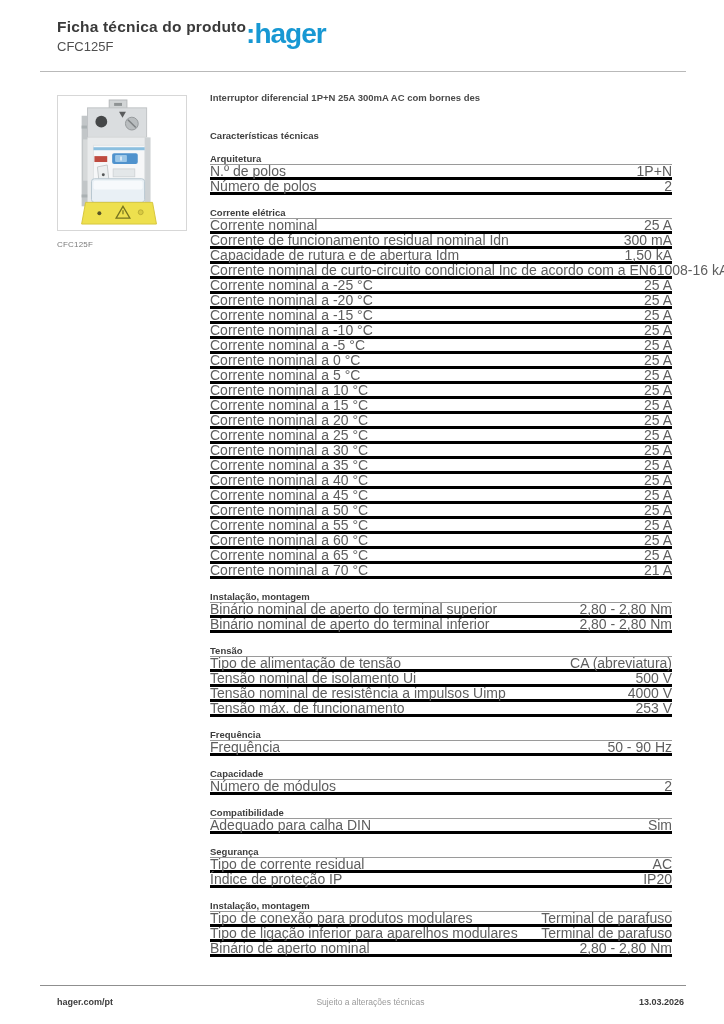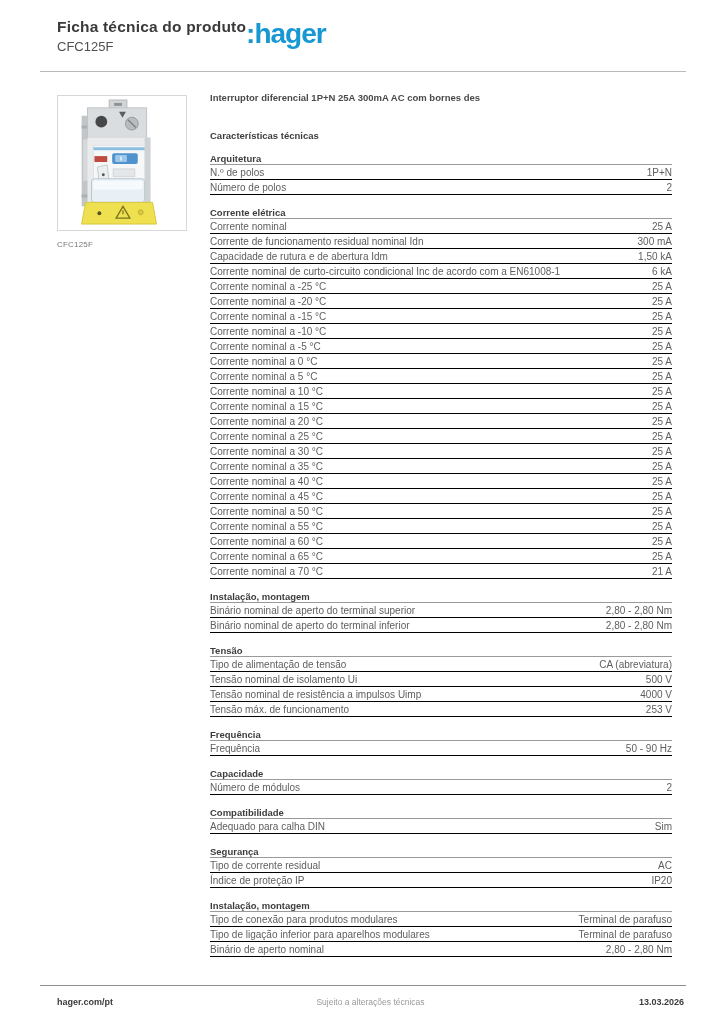--- a/index.html
+++ b/index.html
@@ -21,21 +21,21 @@
   .left-col { position:absolute; left:0; top:3px; width:132px; }
   .image-box { width:130px; height:136px; border:1px solid #d7d7d7; background:#fff; display:flex; align-items:center; justify-content:center; }
   .image-caption { margin-top:9px; font-size:8px; color:#7a7a7a; letter-spacing:0.2px; }
   .right-col { margin-left:153px; width:462px; }
 
   .description { font-size:9.5px; font-weight:bold; color:#4a4a4a; line-height:12px; }
   .char-title { font-size:9.5px; font-weight:bold; color:#3d3d3d; margin-top:26px; }
 
   .section { margin-top:12px; }
   .section-title { font-size:9.5px; font-weight:bold; color:#3d3d3d; border-bottom:1px solid #9a9a9a; padding-bottom:0; }
-  .spec-row { display:flex; justify-content:space-between; align-items:center; height:15px; border-bottom:1px solid #000000; font-size:10px; color:#5e5e5e; }
+  .spec-row { display:flex; justify-content:space-between; align-items:center; height:15px; border-bottom:3px solid #000000; font-size:14px; color:#5e5e5e; }
   .spec-row .label { white-space:nowrap; }
   .spec-row .value { white-space:nowrap; text-align:right; }
 
   
   .footer-rule { position:absolute; left:40px; right:38px; top:985px; border-top:1px solid #8f8f8f; }
   .footer-row { position:absolute; left:57px; right:40px; top:997px; font-size:9px; color:#3c3c3c; }
   .footer-left { position:absolute; left:0; font-weight:bold; }
   .footer-center { position:absolute; left:0; right:0; text-align:center; color:#9a9a9a; font-size:8.5px; font-weight:normal; }
   .footer-right { position:absolute; right:0; font-weight:bold; }
 </style>

